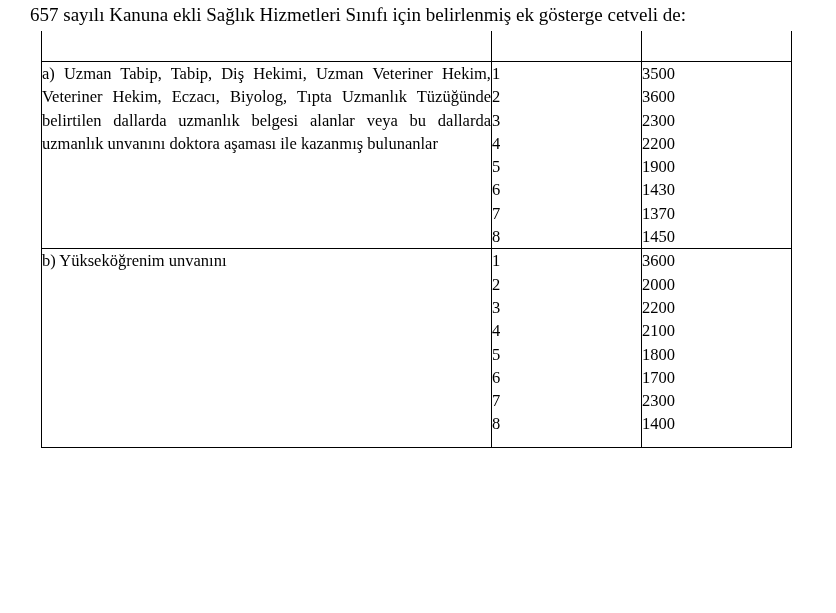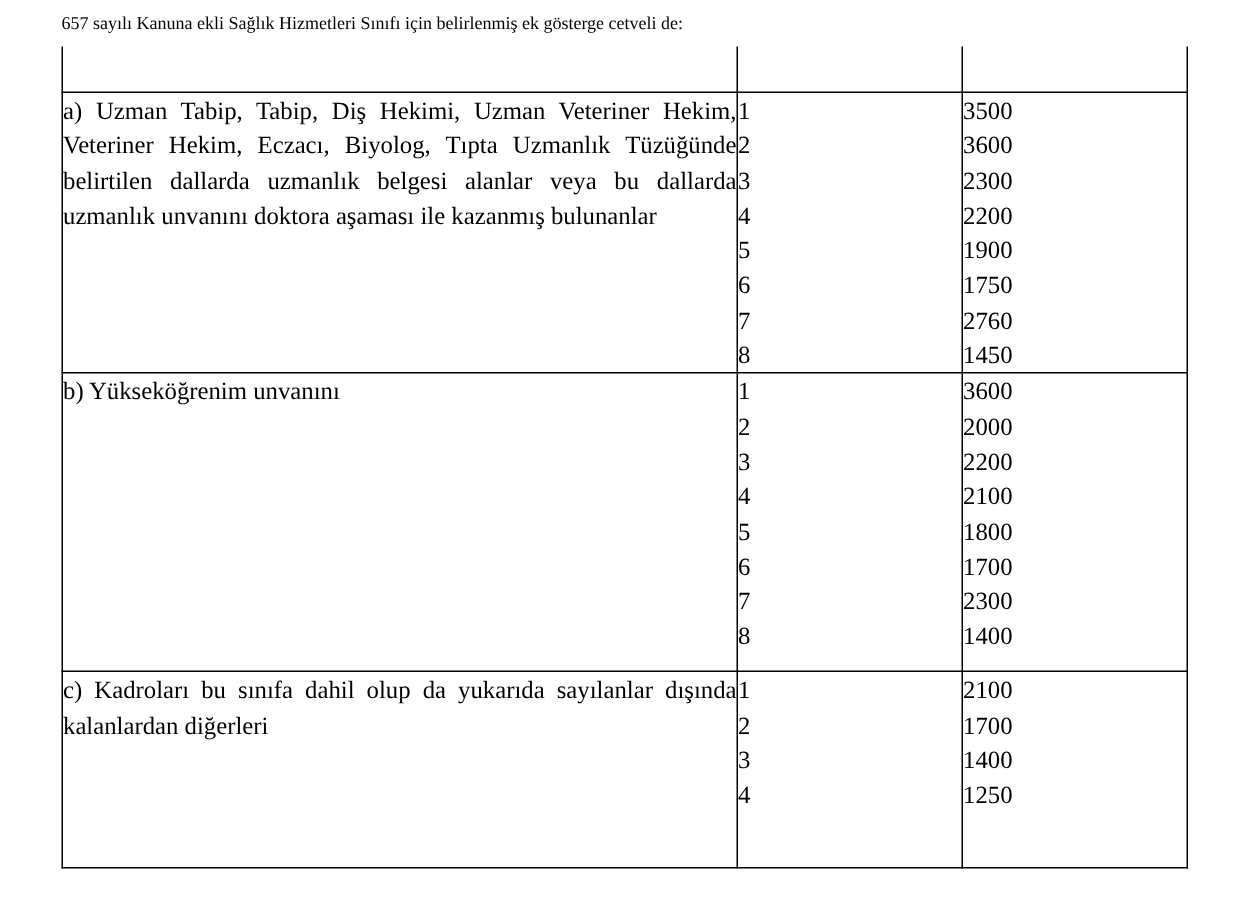--- a/index.html
+++ b/index.html
@@ -19,24 +19,24 @@
   .page {
     position: absolute;
     left: 0;
     top: 0;
     width: 836px;
     height: 613px;
   }
 
   .intro {
     position: absolute;
-    left: 41px;
+    left: 30px;
     top: 4px;
     width: 760px;
-    font-size: 12px;
+    font-size: 19px;
     line-height: 22px;
     white-space: nowrap;
   }
 
   
   .tbl {
     position: absolute;
     left: 41px;
     top: 31px;
     width: 750px;
@@ -131,22 +131,22 @@
             <li>8</li>
           </ul>
         </td>
         <td class="cell-val">
           <ul class="num-list">
             <li>3500</li>
             <li>3600</li>
             <li>2300</li>
             <li>2200</li>
             <li>1900</li>
-            <li>1750</li>
-            <li>2760</li>
+            <li>1430</li>
+            <li>1370</li>
             <li>1450</li>
           </ul>
         </td>
       </tr>
 
       <tr class="row-body row-b">
         <td class="cell-desc">b) Yükseköğrenim unvanını</td>
         <td class="cell-deg">
           <ul class="num-list">
             <li>1</li>
@@ -166,35 +166,16 @@
             <li>2200</li>
             <li>2100</li>
             <li>1800</li>
             <li>1700</li>
             <li>2300</li>
             <li>1400</li>
           </ul>
         </td>
       </tr>
 
-      <tr class="row-body row-c">
-        <td class="cell-desc">c) Kadroları bu sınıfa dahil olup da yukarıda sayılanlar dışında kalanlardan diğerleri</td>
-        <td class="cell-deg">
-          <ul class="num-list">
-            <li>1</li>
-            <li>2</li>
-            <li>3</li>
-            <li>4</li>
-          </ul>
-        </td>
-        <td class="cell-val">
-          <ul class="num-list">
-            <li>2100</li>
-            <li>1700</li>
-            <li>1400</li>
-            <li>1250</li>
-          </ul>
-        </td>
-      </tr>
     </tbody>
   </table>
 
 </div>
 
 </body></html>

